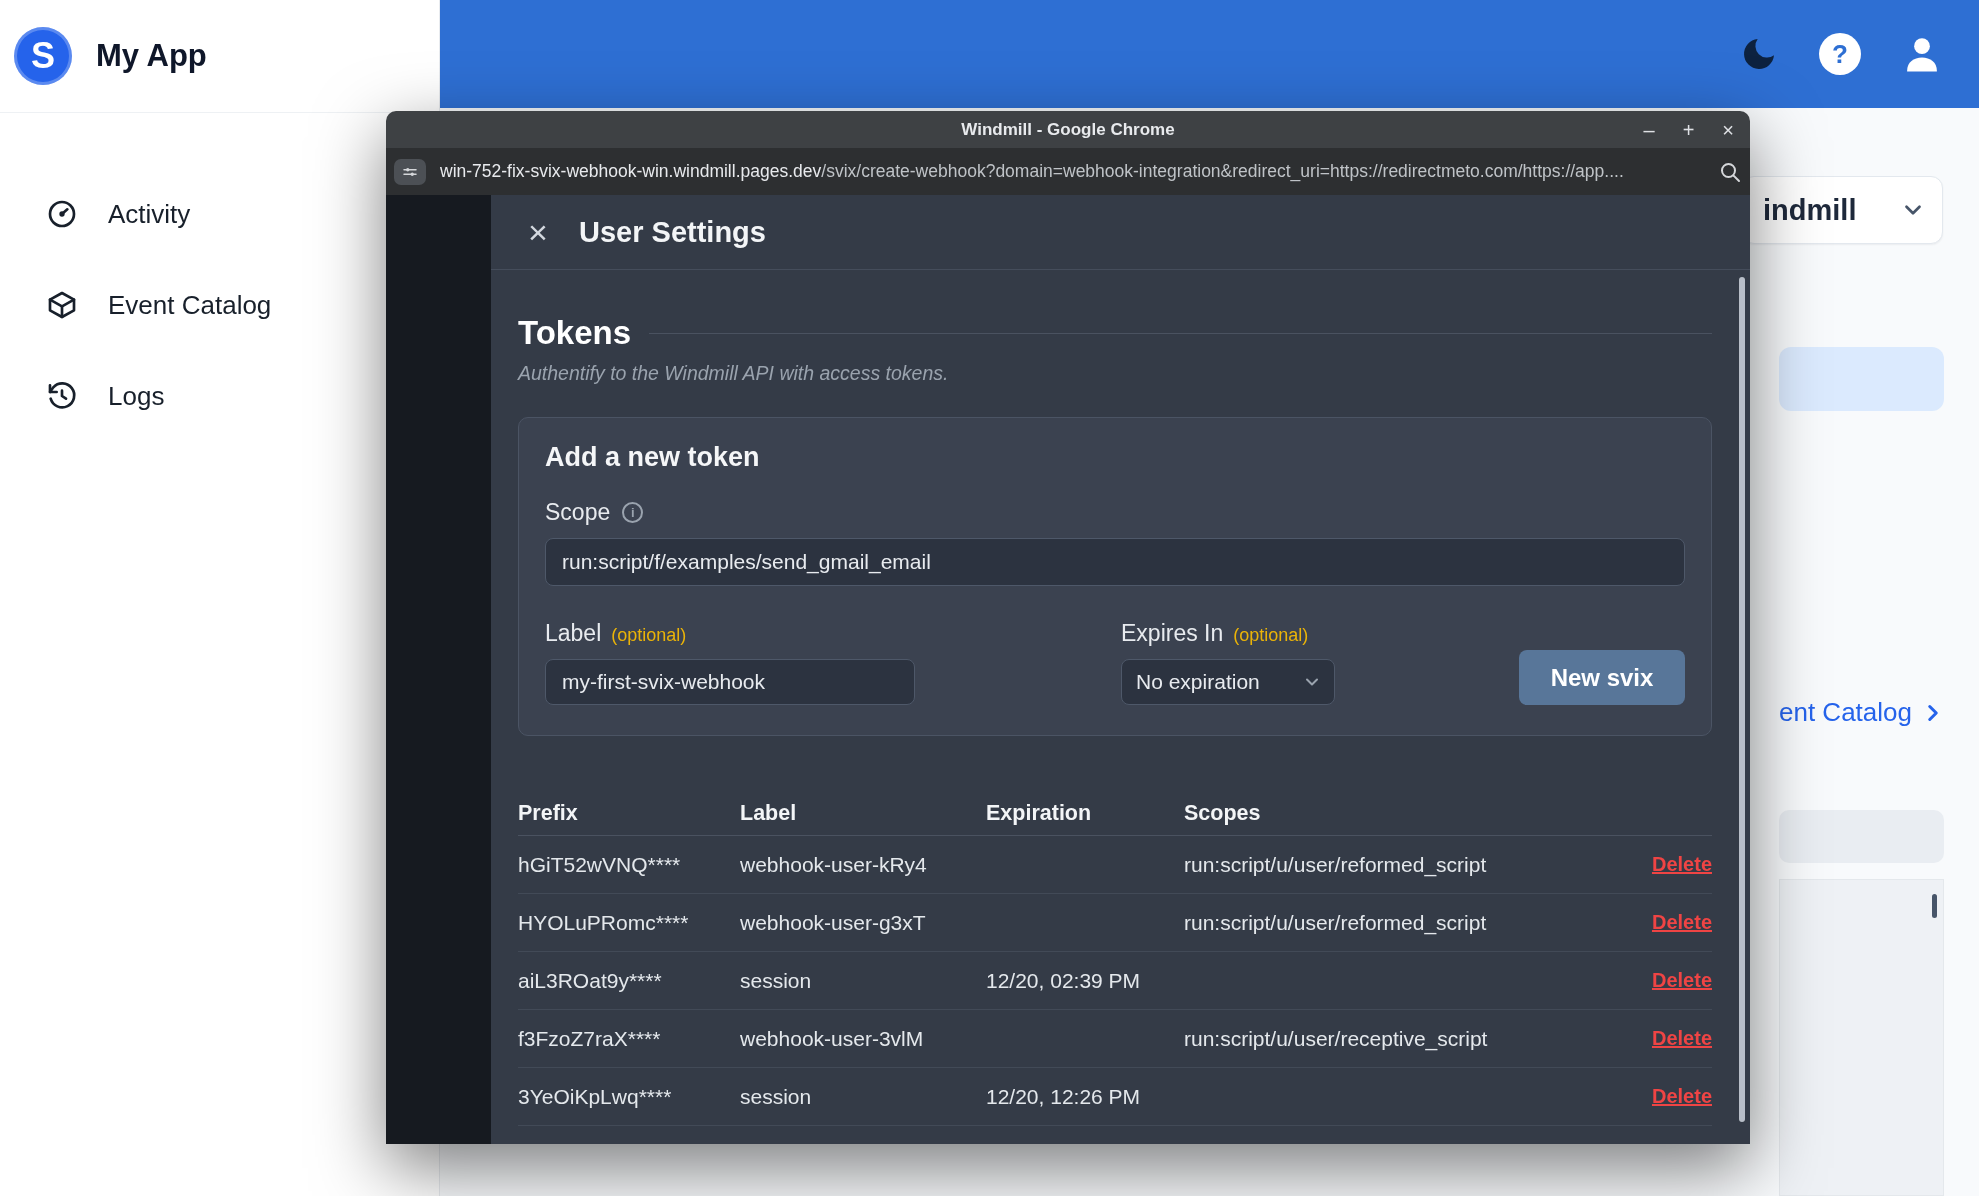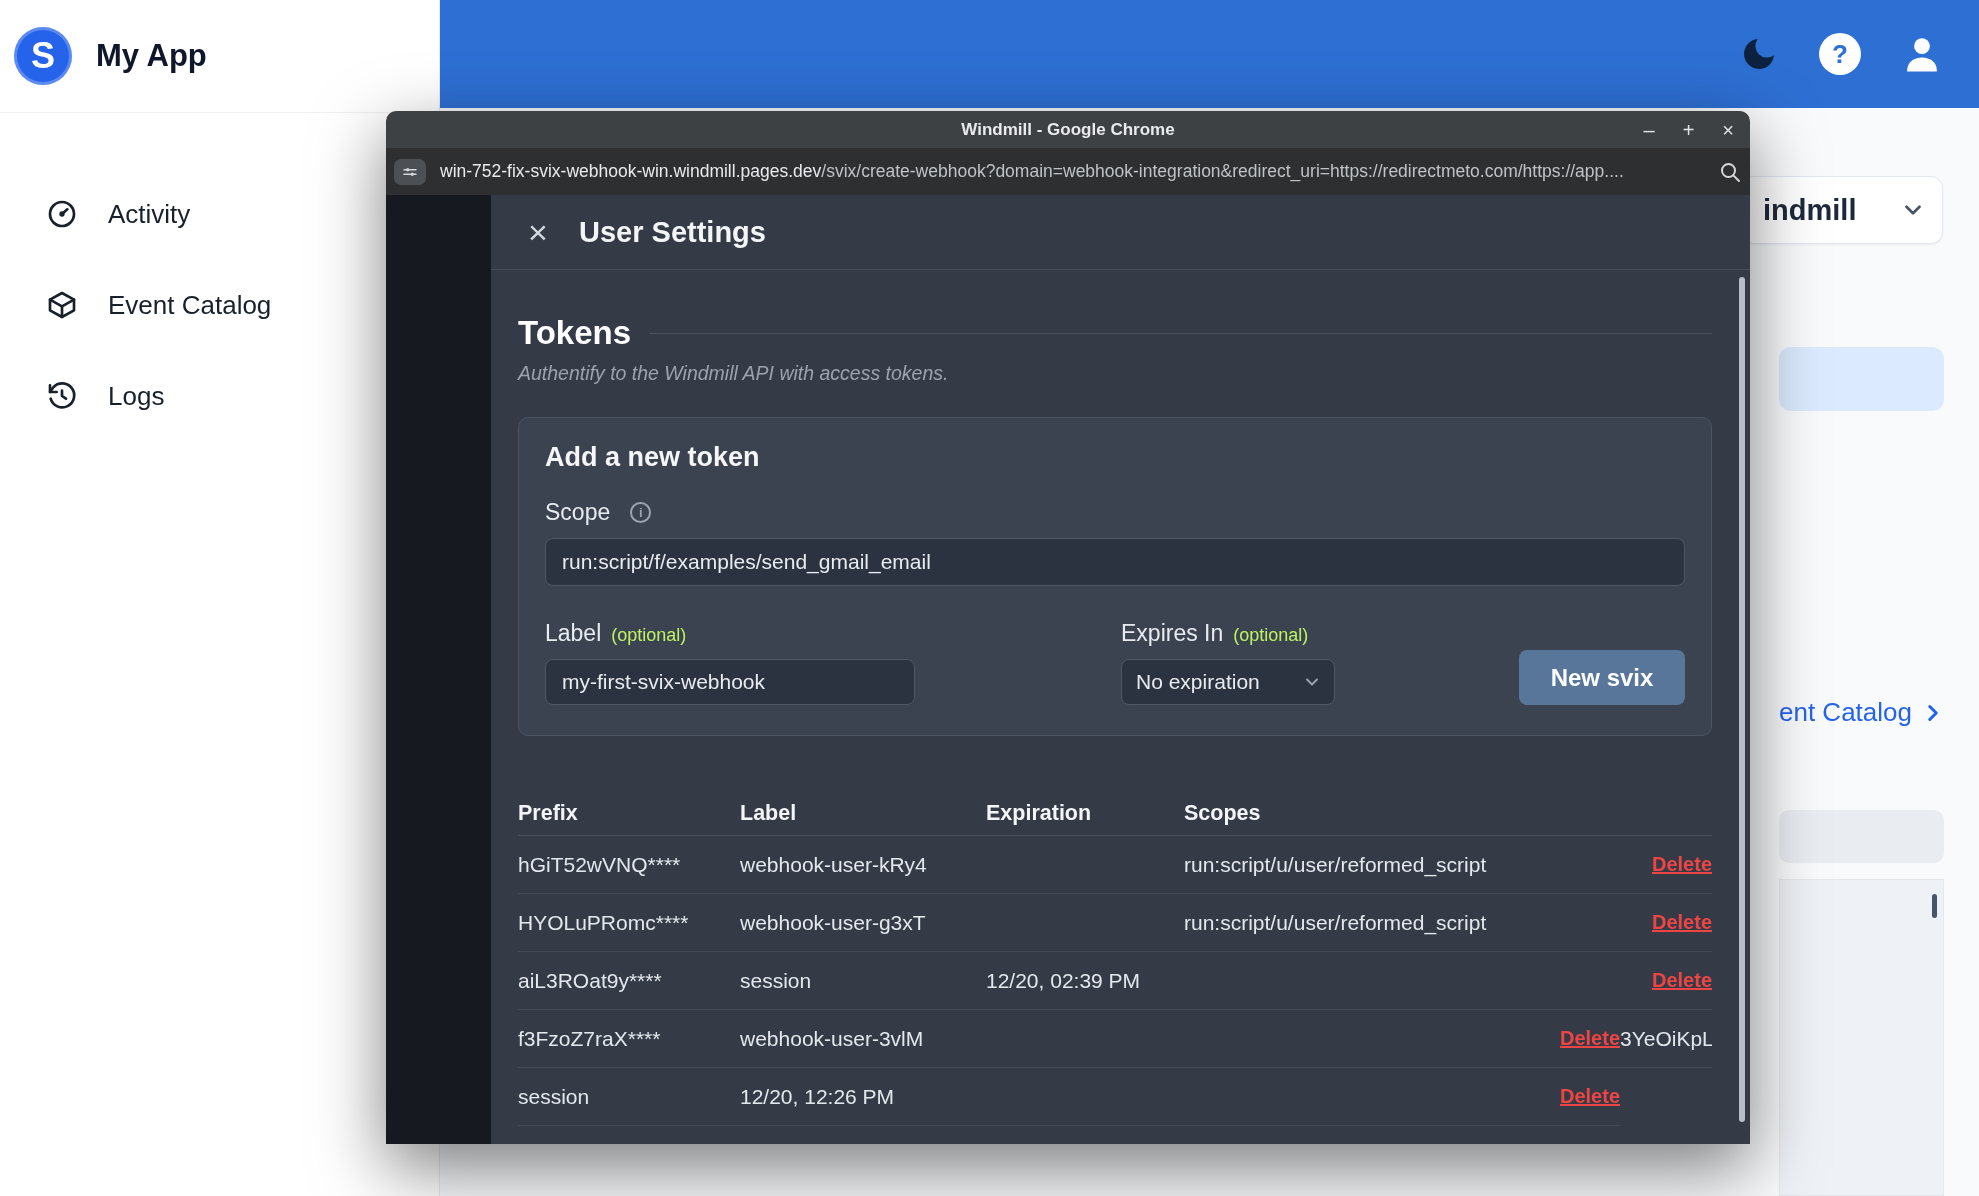--- a/index.html
+++ b/index.html
@@ -80,32 +80,32 @@
   .modal-title { font-size:29px; font-weight:600; color:#f3f5f7; }
 
   .modal-content { padding:0 38px 0 27px; }
   .tokens-row { margin-top:44px; display:flex; align-items:center; gap:18px; }
   .tokens-h { font-size:33px; font-weight:700; color:#ffffff; }
   .tokens-rule { flex:1; height:1px; background:#4a5260; }
   .subtitle { margin-top:10px; font-style:italic; color:#9aa3ae; font-size:19.5px; }
 
   .card { margin-top:32px; background:#3b4250; border:1px solid #4b5464; border-radius:10px; padding:24px 26px 30px 26px; }
   .card-title { font-size:27px; font-weight:700; color:#f5f6f8; }
-  .scope-row { margin-top:26px; display:flex; align-items:center; gap:20px; font-size:23px; color:#e8ebef; }
+  .scope-row { margin-top:26px; display:flex; align-items:center; gap:12px; font-size:23px; color:#e8ebef; }
   .info-i {
     width:21px; height:21px; border:2px solid #9aa3ae; border-radius:50%; color:#9aa3ae;
     font-size:13px; display:flex; align-items:center; justify-content:center; font-weight:700;
   }
   .text-input {
     display:block; margin-top:12px; height:48px; width:100%; background:#2c3340; border:1px solid #4e5869;
     border-radius:8px; color:#e8ebef; font-size:21px; padding:0 16px; font-family:"Liberation Sans", sans-serif; outline:none;
   }
   .row2 { margin-top:34px; display:flex; align-items:flex-end; }
   .field-label { display:flex; align-items:baseline; gap:10px; font-size:23px; color:#e8ebef; }
-  .optional { font-size:18px; color:#bef264; }
+  .optional { font-size:18px; color:#eab308; }
   .label-group { width:370px; }
   .label-group .text-input { height:46px; }
   .expires-group { margin-left:206px; width:214px; }
   .fake-select {
     margin-top:12px; height:46px; display:flex; align-items:center; justify-content:space-between;
     padding:0 12px 0 14px; background:#2c3340; border:1px solid #4e5869; border-radius:8px;
     color:#e8ebef; font-size:21px; cursor:pointer;
   }
   .new-token-btn {
     margin-left:auto; width:166px; height:55px; background:#587699; color:#fff; font-weight:700; font-size:24px;
@@ -311,20 +311,21 @@
           <div class="t-cell">session</div>
           <div class="t-cell">12/20, 02:39 PM</div>
           <div class="t-cell"></div>
           <div class="t-cell t-del">
               <span class="delete-link">Delete</span>
             </div>
 
           <div class="t-cell">f3FzoZ7raX****</div>
           <div class="t-cell">webhook-user-3vlM</div>
           <div class="t-cell"></div>
+          <div class="t-cell">run:script/u/user/receptive_script</div>
           <div class="t-cell t-del">
               <span class="delete-link">Delete</span>
             </div>
 
           <div class="t-cell">3YeOiKpLwq****</div>
           <div class="t-cell">session</div>
           <div class="t-cell">12/20, 12:26 PM</div>
           <div class="t-cell"></div>
           <div class="t-cell t-del">
               <span class="delete-link">Delete</span>

